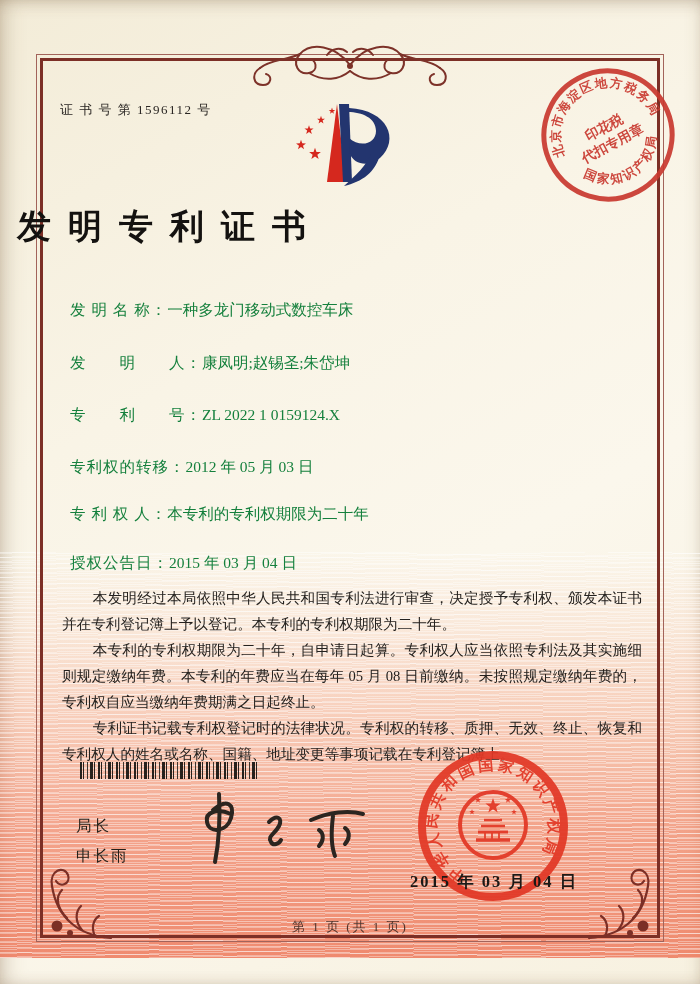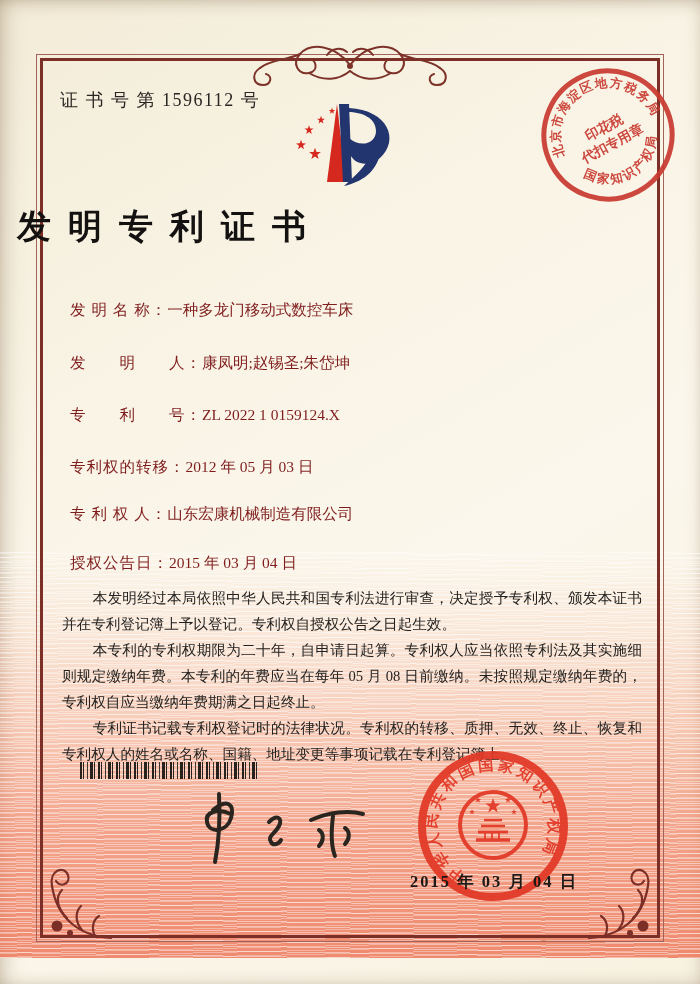--- a/index.html
+++ b/index.html
@@ -16,25 +16,25 @@
     background:
       repeating-linear-gradient(0.9deg, rgba(255,255,255,.45) 0 1px, rgba(255,255,255,0) 1px 5px),
       repeating-linear-gradient(-1.3deg, rgba(255,255,255,.35) 0 1px, rgba(255,255,255,0) 1px 4px),
       linear-gradient(180deg, rgba(244,160,130,0) 0%, rgba(244,150,118,.16) 20%,
         rgba(242,136,104,.42) 45%, rgba(240,125,95,.68) 68%, rgba(237,118,88,.84) 100%);}
   
   .frame{position:absolute;left:36px;top:54px;width:626px;height:886px;z-index:2;
     border:1px solid #a2635a;}
   .frame-inner{position:absolute;inset:3px;border:3px solid #7c2f26;}
   .content{position:absolute;inset:0;z-index:3;}
-  .cert-number{position:absolute;left:60px;top:88px;font-size:18px;color:#2a2623;letter-spacing:1.5px;}
+  .cert-number{position:absolute;left:60px;top:101px;font-size:13px;color:#2a2623;letter-spacing:1.5px;}
   .logo{position:absolute;left:290px;top:96px;}
   .title{position:absolute;left:0;right:0;top:204px;
     font-size:34px;font-weight:700;color:#141210;letter-spacing:17px;padding-left:17px;}
-  .field{position:absolute;left:70px;font-size:15.5px;color:#7f1d1d;white-space:nowrap;}
+  .field{position:absolute;left:70px;font-size:15.5px;color:#15803d;white-space:nowrap;}
   .field .lbl{letter-spacing:1px;}
   .f0{top:300px}.f1{top:353px}.f2{top:405px}.f3{top:457px}.f4{top:504px}.f5{top:553px}
   .body-text{position:absolute;left:62px;right:58px;top:586px;font-size:14.6px;
     line-height:1.78;text-align:justify;color:#24211e;}
   .body-text p{margin:0;text-indent:2.1em;}
   .barcode{position:absolute;left:80px;top:762px;width:178px;height:17px;opacity:.92;
     background:repeating-linear-gradient(90deg,
       #161310 0 2px, transparent 2px 3px,
       #161310 3px 4px, transparent 4px 7px,
       #2e2822 7px 8px, transparent 8px 10px,
@@ -146,34 +146,38 @@
   <div class="field f1">
     <span class="lbl">发　　明　　人：</span><span>康凤明;赵锡圣;朱岱坤</span>
   </div>
   <div class="field f2">
     <span class="lbl">专　　利　　号：</span><span>ZL 2022 1 0159124.X</span>
   </div>
   <div class="field f3">
     <span class="lbl">专利权的转移：</span><span>2012 年 05 月 03 日</span>
   </div>
   <div class="field f4">
-    <span class="lbl">专 利 权 人：</span><span>山东宏康机械制造有限公司</span>
+    <span class="lbl">专 利 权 人：</span><span>本专利的专利权期限为二十年</span>
   </div>
   <div class="field f5">
     <span class="lbl">授权公告日：</span><span>2015 年 03 月 04 日</span>
   </div>
 
   <div class="body-text">
-    <p>本发明经过本局依照中华人民共和国专利法进行审查，决定授予专利权、颁发本证书并在专利登记簿上予以登记。专利权自授权公告之日起生效。</p>
+    <p>本发明经过本局依照中华人民共和国专利法进行审查，决定授予专利权、颁发本证书并在专利登记簿上予以登记。本专利的专利权期限为二十年。</p>
     <p>本专利的专利权期限为二十年，自申请日起算。专利权人应当依照专利法及其实施细则规定缴纳年费。本专利的年费应当在每年 05 月 08 日前缴纳。未按照规定缴纳年费的，专利权自应当缴纳年费期满之日起终止。</p>
     <p>专利证书记载专利权登记时的法律状况。专利权的转移、质押、无效、终止、恢复和专利权人的姓名或名称、国籍、地址变更等事项记载在专利登记簿上。</p>
   </div>
 
   <div class="barcode"></div>
 
+  <div class="signer">
+    <div>局长</div>
+    <div>申长雨</div>
+  </div>
 
   <div class="signature">
     <svg width="200" height="80" viewBox="0 0 200 80">
       <g stroke="#2b2520" stroke-width="4" fill="none" stroke-linecap="round" stroke-linejoin="round">
         <path d="M30 22 C44 10 52 16 48 30 C44 44 26 46 24 34 C22 24 34 20 48 26"></path>
         <path d="M36 6 C37 26 36 54 32 74"></path>
         <path d="M86 34 C94 26 100 30 96 38 C92 46 84 48 88 54 C90 58 96 56 98 52"></path>
         <path d="M128 32 C146 24 166 22 180 26"></path>
         <path d="M150 28 C148 44 148 58 152 68"></path>
         <path d="M136 42 C142 46 140 54 136 58"></path>
@@ -222,14 +226,15 @@
         </text>
         <text font-size="12.5" font-weight="700" letter-spacing="2">
           <textPath href="#tsBottom" startOffset="26">国家知识产权局</textPath>
         </text>
         <text x="75" y="71" text-anchor="middle" font-size="13.5" font-weight="700">印花税</text>
         <text x="75" y="89" text-anchor="middle" font-size="13.5" font-weight="700">代扣专用章</text>
       </g>
     </svg>
   </div>
 
+  <div class="footer">第 1 页 (共 1 页)</div>
 
 </div>
 
 </body></html>

